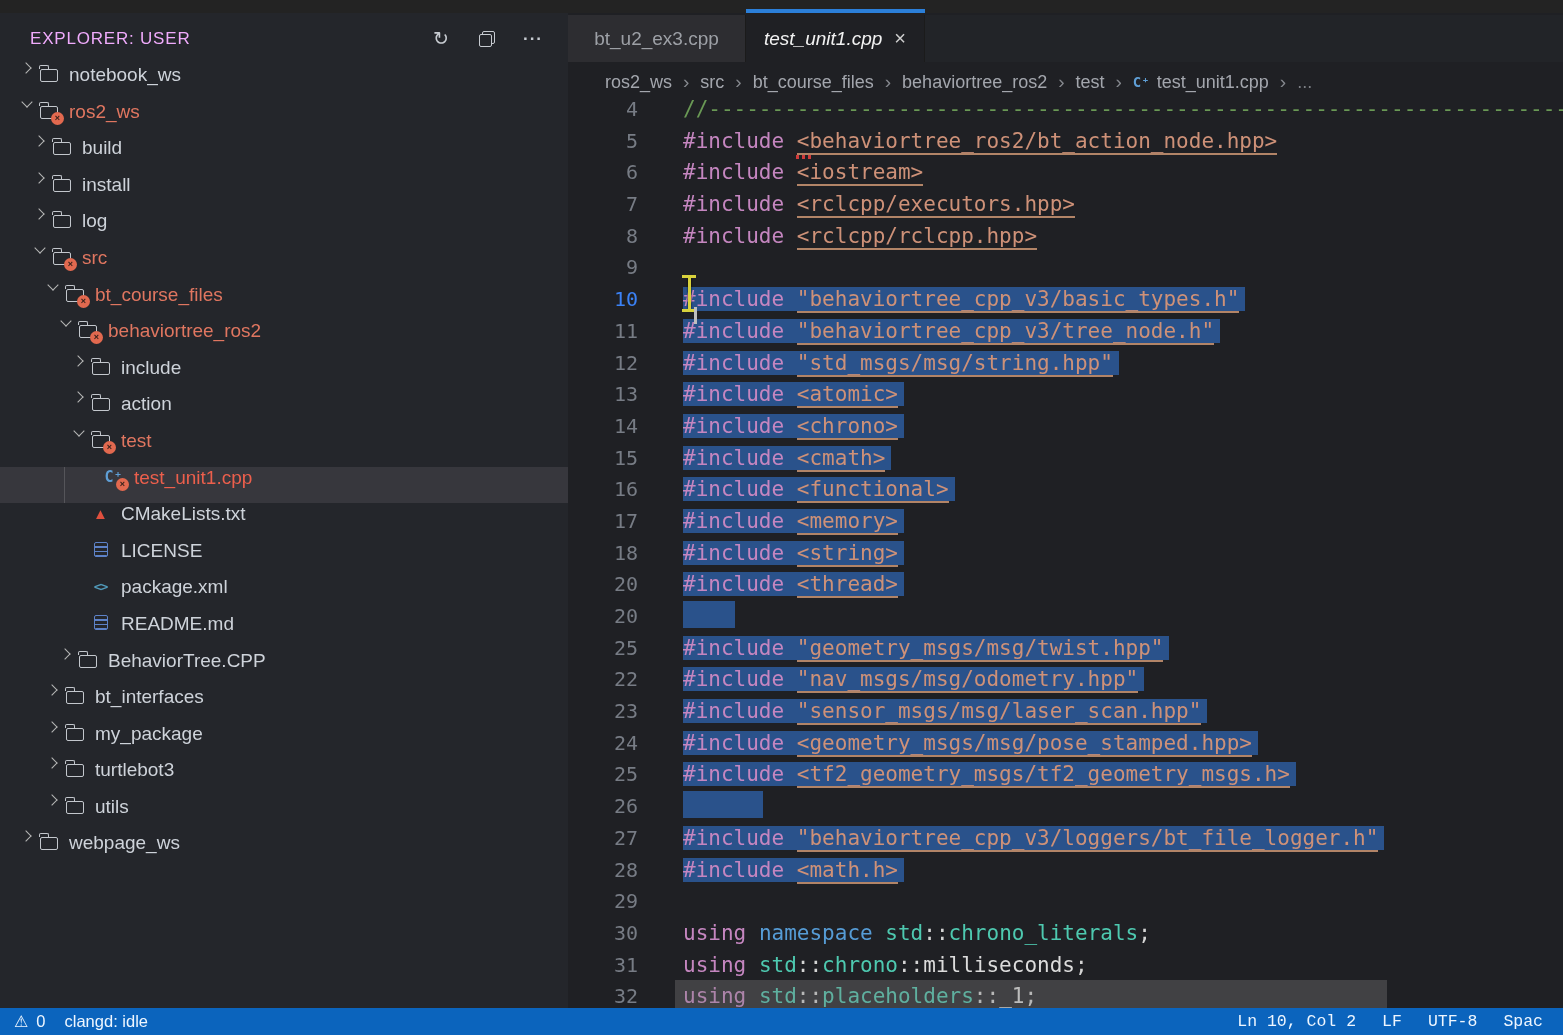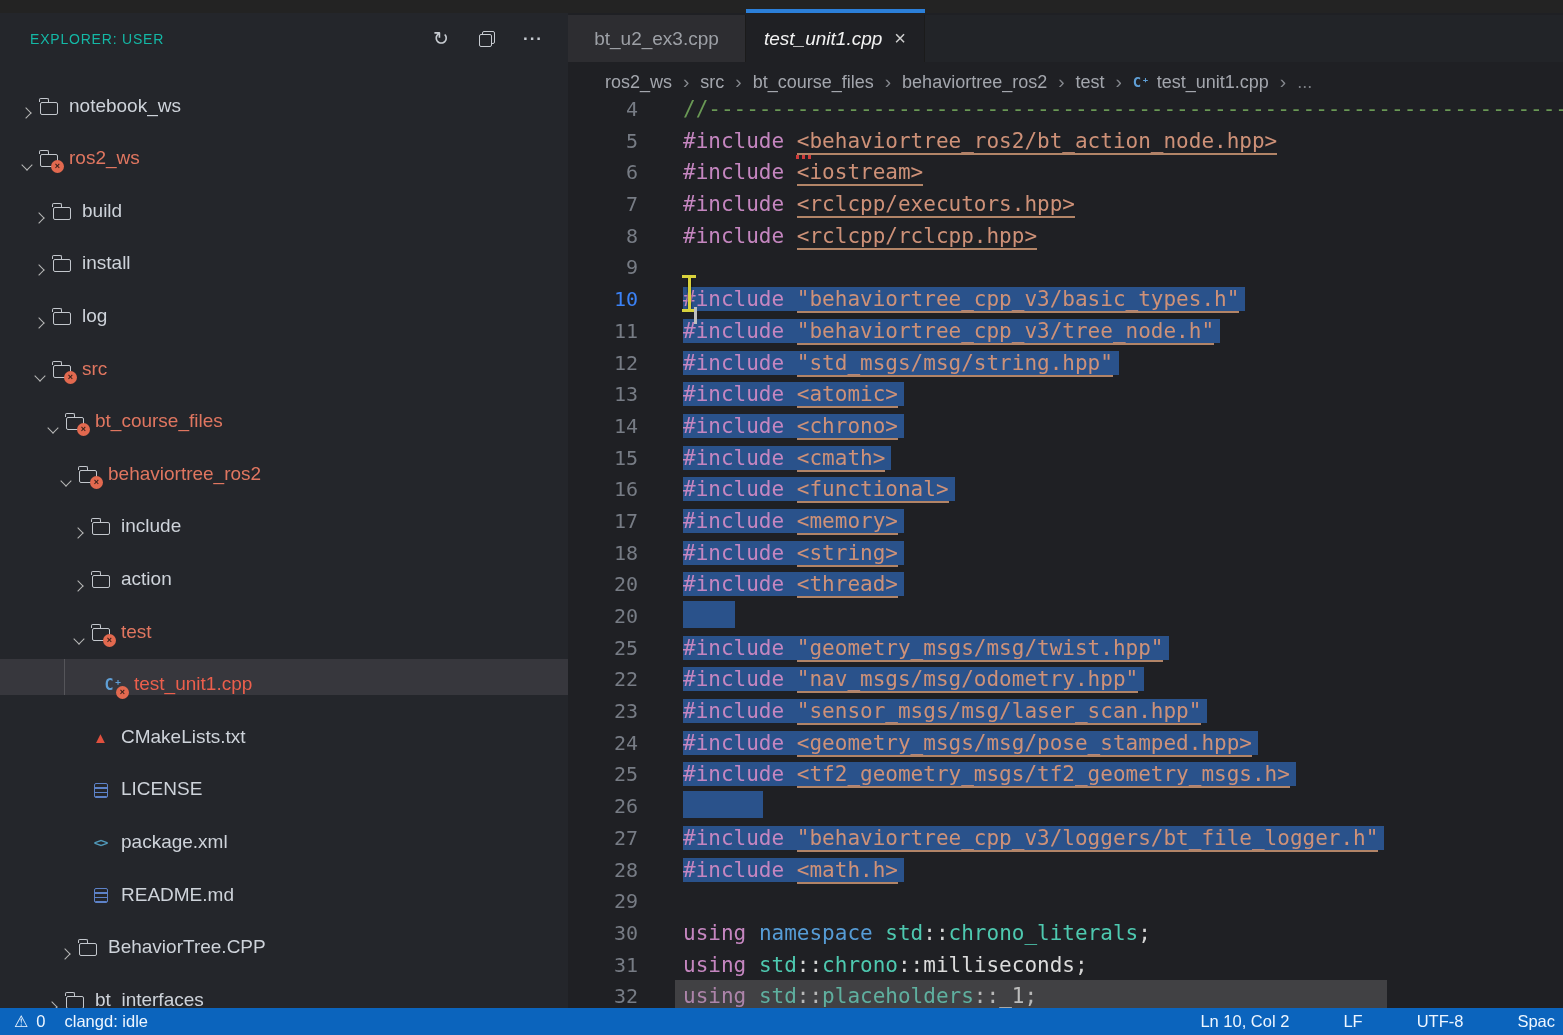--- a/index.html
+++ b/index.html
@@ -15,31 +15,31 @@
   body{font-family:"Liberation Sans",sans-serif;-webkit-font-smoothing:antialiased;}
   .app{position:relative;width:1563px;height:1035px;background:var(--bg);overflow:hidden;}
 
   
   .topstrip{position:absolute;left:0;top:0;width:1563px;height:13px;background:var(--strip);}
   .accent-top{position:absolute;left:746px;top:9px;width:179px;height:4px;background:var(--accent);}
 
   
   .sidebar{position:absolute;left:0;top:13px;width:568px;height:995px;background:var(--sidebar);color:#c9ced6;}
   .sb-header{display:flex;align-items:center;height:51px;padding:0 24px 0 30px;}
-  .sb-title{font-size:14px;letter-spacing:.8px;color:#14b8a6;}
+  .sb-title{font-size:17px;letter-spacing:.8px;color:#f0abfc;}
   .sb-actions{margin-left:auto;display:flex;align-items:center;gap:24px;}
   .sb-act{width:22px;height:22px;display:flex;align-items:center;justify-content:center;color:#c7cbd1;font-size:19px;cursor:pointer;}
   .ico-collapse{position:relative;width:16px;height:16px;}
   .ico-collapse::before{content:"";position:absolute;right:0;top:0;width:11px;height:11px;border:1.6px solid #c7cbd1;border-radius:2px;}
   .ico-collapse::after{content:"";position:absolute;left:0;bottom:0;width:11px;height:11px;border:1.6px solid #c7cbd1;border-radius:2px;background:var(--sidebar);}
   .ico-more{letter-spacing:1px;font-weight:bold;font-size:17px;}
 
   
   .tree{position:absolute;left:0;top:51px;right:0;}
-  .trow{position:relative;display:flex;align-items:flex-end;height:36.6px;width:568px;font-size:19px;color:#ced3da;cursor:pointer;margin-top:16px;}
+  .trow{position:relative;display:flex;align-items:flex-start;height:36.6px;width:568px;font-size:19px;color:#ced3da;cursor:pointer;}
   .trow.selected{background:#37373d;}
   .trow .guide{position:absolute;left:64px;top:0;bottom:0;width:1px;background:var(--guide);}
   .chev{width:22px;display:flex;align-items:center;justify-content:center;flex:0 0 22px;}
   .chev i{display:block;width:8px;height:8px;border-right:1.8px solid #b7b7b7;border-bottom:1.8px solid #b7b7b7;}
   .chev.right i{transform:rotate(-45deg);margin-left:-2px;}
   .chev.down i{transform:rotate(45deg);margin-top:-3px;}
   .tico{position:relative;width:21px;height:20px;margin-right:10px;flex:0 0 21px;display:flex;align-items:center;justify-content:center;}
   .folder-shape{position:relative;width:18px;height:13px;border:1.7px solid #c3c7cd;border-radius:2px;margin-top:3px;}
   .folder-shape::before{content:"";position:absolute;left:-1.7px;top:-5px;width:8px;height:3px;border:1.7px solid #c3c7cd;border-bottom:none;border-radius:2px 2px 0 0;}
   .cpp-glyph{color:#5f9fd6;font-weight:bold;font-size:15px;font-family:"DejaVu Sans Mono",monospace;}
@@ -87,21 +87,21 @@
   .ibeam{position:absolute;left:114px;top:260px;width:14px;height:36px;pointer-events:none;}
   .ibeam::before{content:"";position:absolute;left:6px;top:2px;bottom:2px;width:2.5px;background:#d8d23c;box-shadow:0 0 2px #000;}
   .ibeam::after{content:"";position:absolute;left:0;right:0;top:0;height:2.5px;background:#d8d23c;box-shadow:0 34px 0 #d8d23c;}
   .caret{position:absolute;left:126px;top:292px;width:3px;height:17px;background:#bfbfbf;}
 
   
   .status{position:absolute;left:0;top:1008px;width:1563px;height:27px;background:var(--status);color:#eef6ff;display:flex;align-items:center;font-size:16.5px;}
   .st-left{display:flex;align-items:center;gap:9px;padding-left:14px;}
   .st-item{display:flex;align-items:center;gap:8px;cursor:pointer;}
   .st-item + .st-item{margin-left:10px;}
-  .st-right{margin-left:auto;display:flex;align-items:center;gap:44px;padding-right:8px;white-space:nowrap;}
+  .st-right{margin-left:auto;display:flex;align-items:center;gap:16px;padding-right:20px;white-space:nowrap;font-family:Liberation Mono, monospace;}
   .warn-ico{font-size:16px;line-height:1;}
 </style>
 </head>
 <body>
 
 <div class="app">
   <div class="topstrip"></div>
   <div class="accent-top"></div>
 
   <div class="sidebar">

